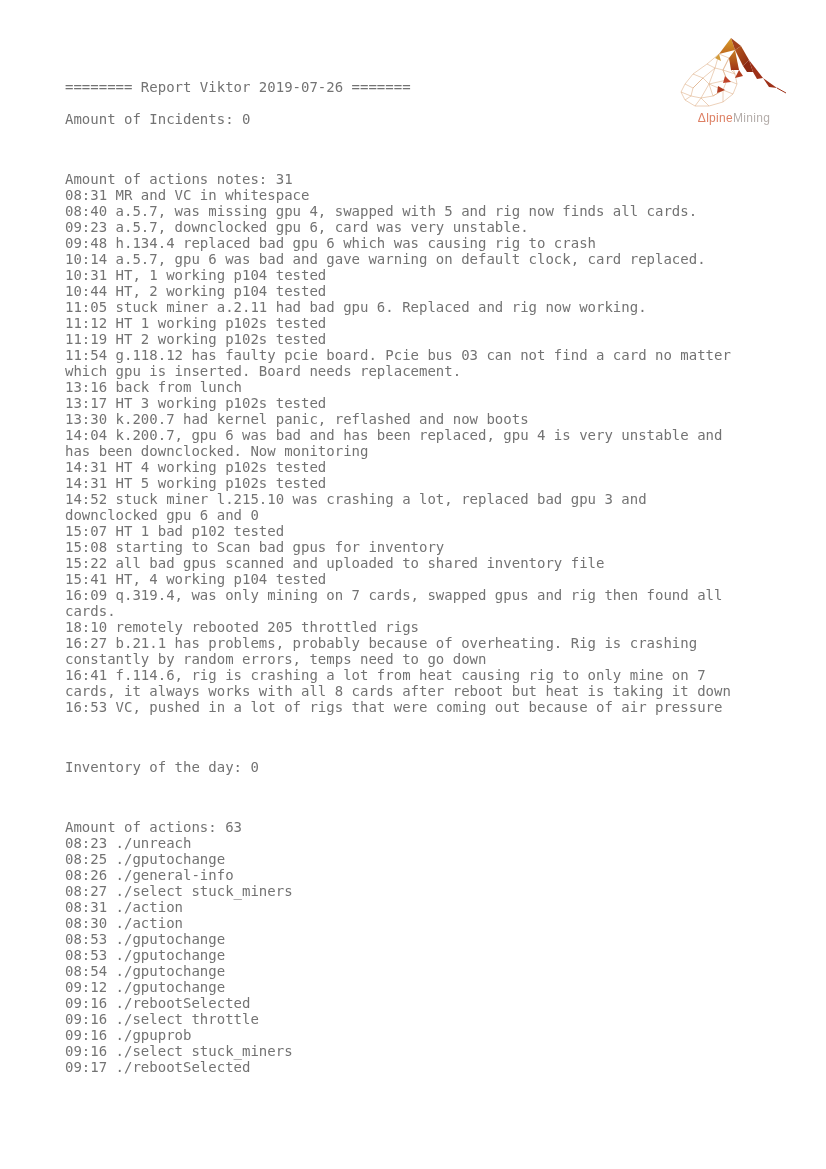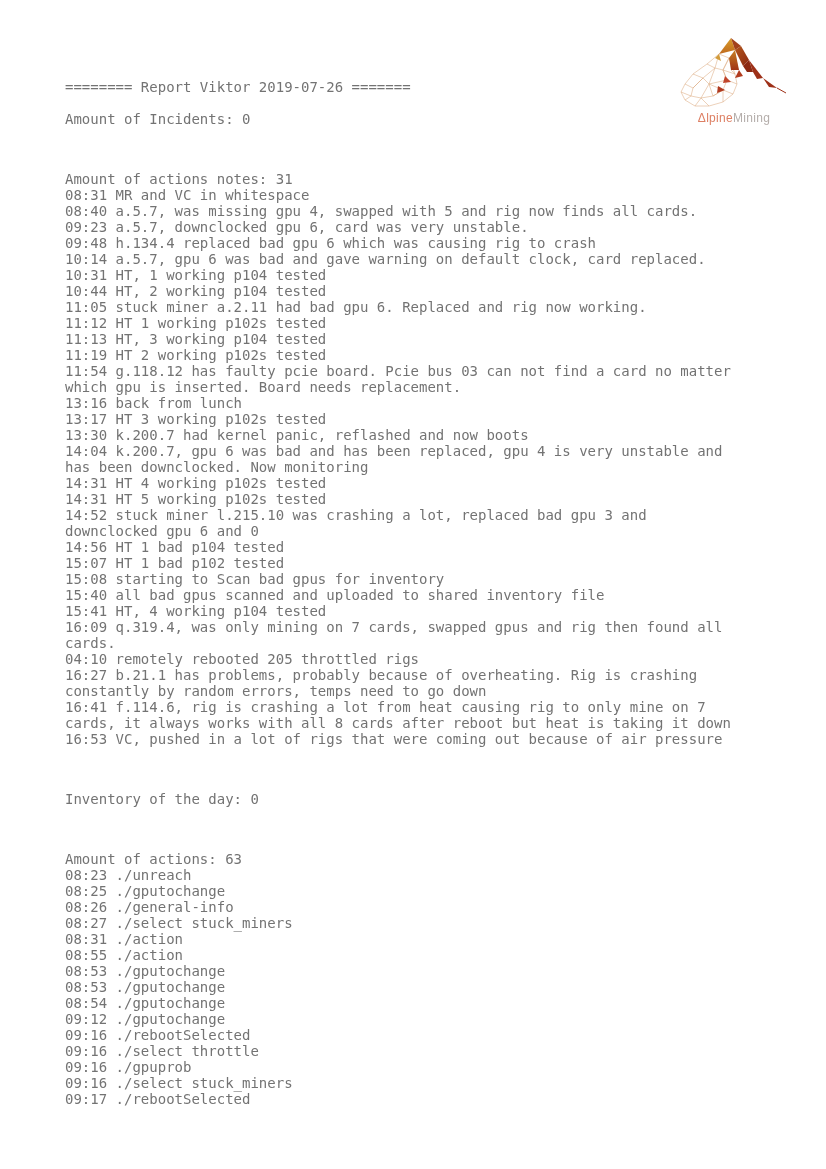--- a/index.html
+++ b/index.html
@@ -109,50 +109,48 @@
     <div>
         <div class="line">08:31 MR and VC in whitespace</div>
         <div class="line">08:40 a.5.7, was missing gpu 4, swapped with 5 and rig now finds all cards.</div>
         <div class="line">09:23 a.5.7, downclocked gpu 6, card was very unstable.</div>
         <div class="line">09:48 h.134.4 replaced bad gpu 6 which was causing rig to crash</div>
         <div class="line">10:14 a.5.7, gpu 6 was bad and gave warning on default clock, card replaced.</div>
         <div class="line">10:31 HT, 1 working p104 tested</div>
         <div class="line">10:44 HT, 2 working p104 tested</div>
         <div class="line">11:05 stuck miner a.2.11 had bad gpu 6. Replaced and rig now working.</div>
         <div class="line">11:12 HT 1 working p102s tested</div>
-        <div class="line">11:13 HT, 3 working p104 tested</div>
         <div class="line">11:19 HT 2 working p102s tested</div>
         <div class="line">11:54 g.118.12 has faulty pcie board. Pcie bus 03 can not find a card no matter which gpu is inserted. Board needs replacement.</div>
         <div class="line">13:16 back from lunch</div>
         <div class="line">13:17 HT 3 working p102s tested</div>
         <div class="line">13:30 k.200.7 had kernel panic, reflashed and now boots</div>
         <div class="line">14:04 k.200.7, gpu 6 was bad and has been replaced, gpu 4 is very unstable and has been downclocked. Now monitoring</div>
         <div class="line">14:31 HT 4 working p102s tested</div>
         <div class="line">14:31 HT 5 working p102s tested</div>
         <div class="line">14:52 stuck miner l.215.10 was crashing a lot, replaced bad gpu 3 and downclocked gpu 6 and 0</div>
-        <div class="line">14:56 HT 1 bad p104 tested</div>
         <div class="line">15:07 HT 1 bad p102 tested</div>
         <div class="line">15:08 starting to Scan bad gpus for inventory</div>
-        <div class="line">15:40 all bad gpus scanned and uploaded to shared inventory file</div>
+        <div class="line">15:22 all bad gpus scanned and uploaded to shared inventory file</div>
         <div class="line">15:41 HT, 4 working p104 tested</div>
         <div class="line">16:09 q.319.4, was only mining on 7 cards, swapped gpus and rig then found all cards.</div>
-        <div class="line">04:10 remotely rebooted 205 throttled rigs</div>
+        <div class="line">18:10 remotely rebooted 205 throttled rigs</div>
         <div class="line">16:27 b.21.1 has problems, probably because of overheating. Rig is crashing constantly by random errors, temps need to go down</div>
         <div class="line">16:41 f.114.6, rig is crashing a lot from heat causing rig to only mine on 7 cards, it always works with all 8 cards after reboot but heat is taking it down</div>
         <div class="line">16:53 VC, pushed in a lot of rigs that were coming out because of air pressure</div>
       </div>
     <div class="line gap-2">Inventory of the day: 0</div>
     <div class="line gap-2">Amount of actions: 63</div>
     <div>
         <div class="line">08:23 ./unreach</div>
         <div class="line">08:25 ./gputochange</div>
         <div class="line">08:26 ./general-info</div>
         <div class="line">08:27 ./select stuck_miners</div>
         <div class="line">08:31 ./action</div>
-        <div class="line">08:55 ./action</div>
+        <div class="line">08:30 ./action</div>
         <div class="line">08:53 ./gputochange</div>
         <div class="line">08:53 ./gputochange</div>
         <div class="line">08:54 ./gputochange</div>
         <div class="line">09:12 ./gputochange</div>
         <div class="line">09:16 ./rebootSelected</div>
         <div class="line">09:16 ./select throttle</div>
         <div class="line">09:16 ./gpuprob</div>
         <div class="line">09:16 ./select stuck_miners</div>
         <div class="line">09:17 ./rebootSelected</div>
       </div>

